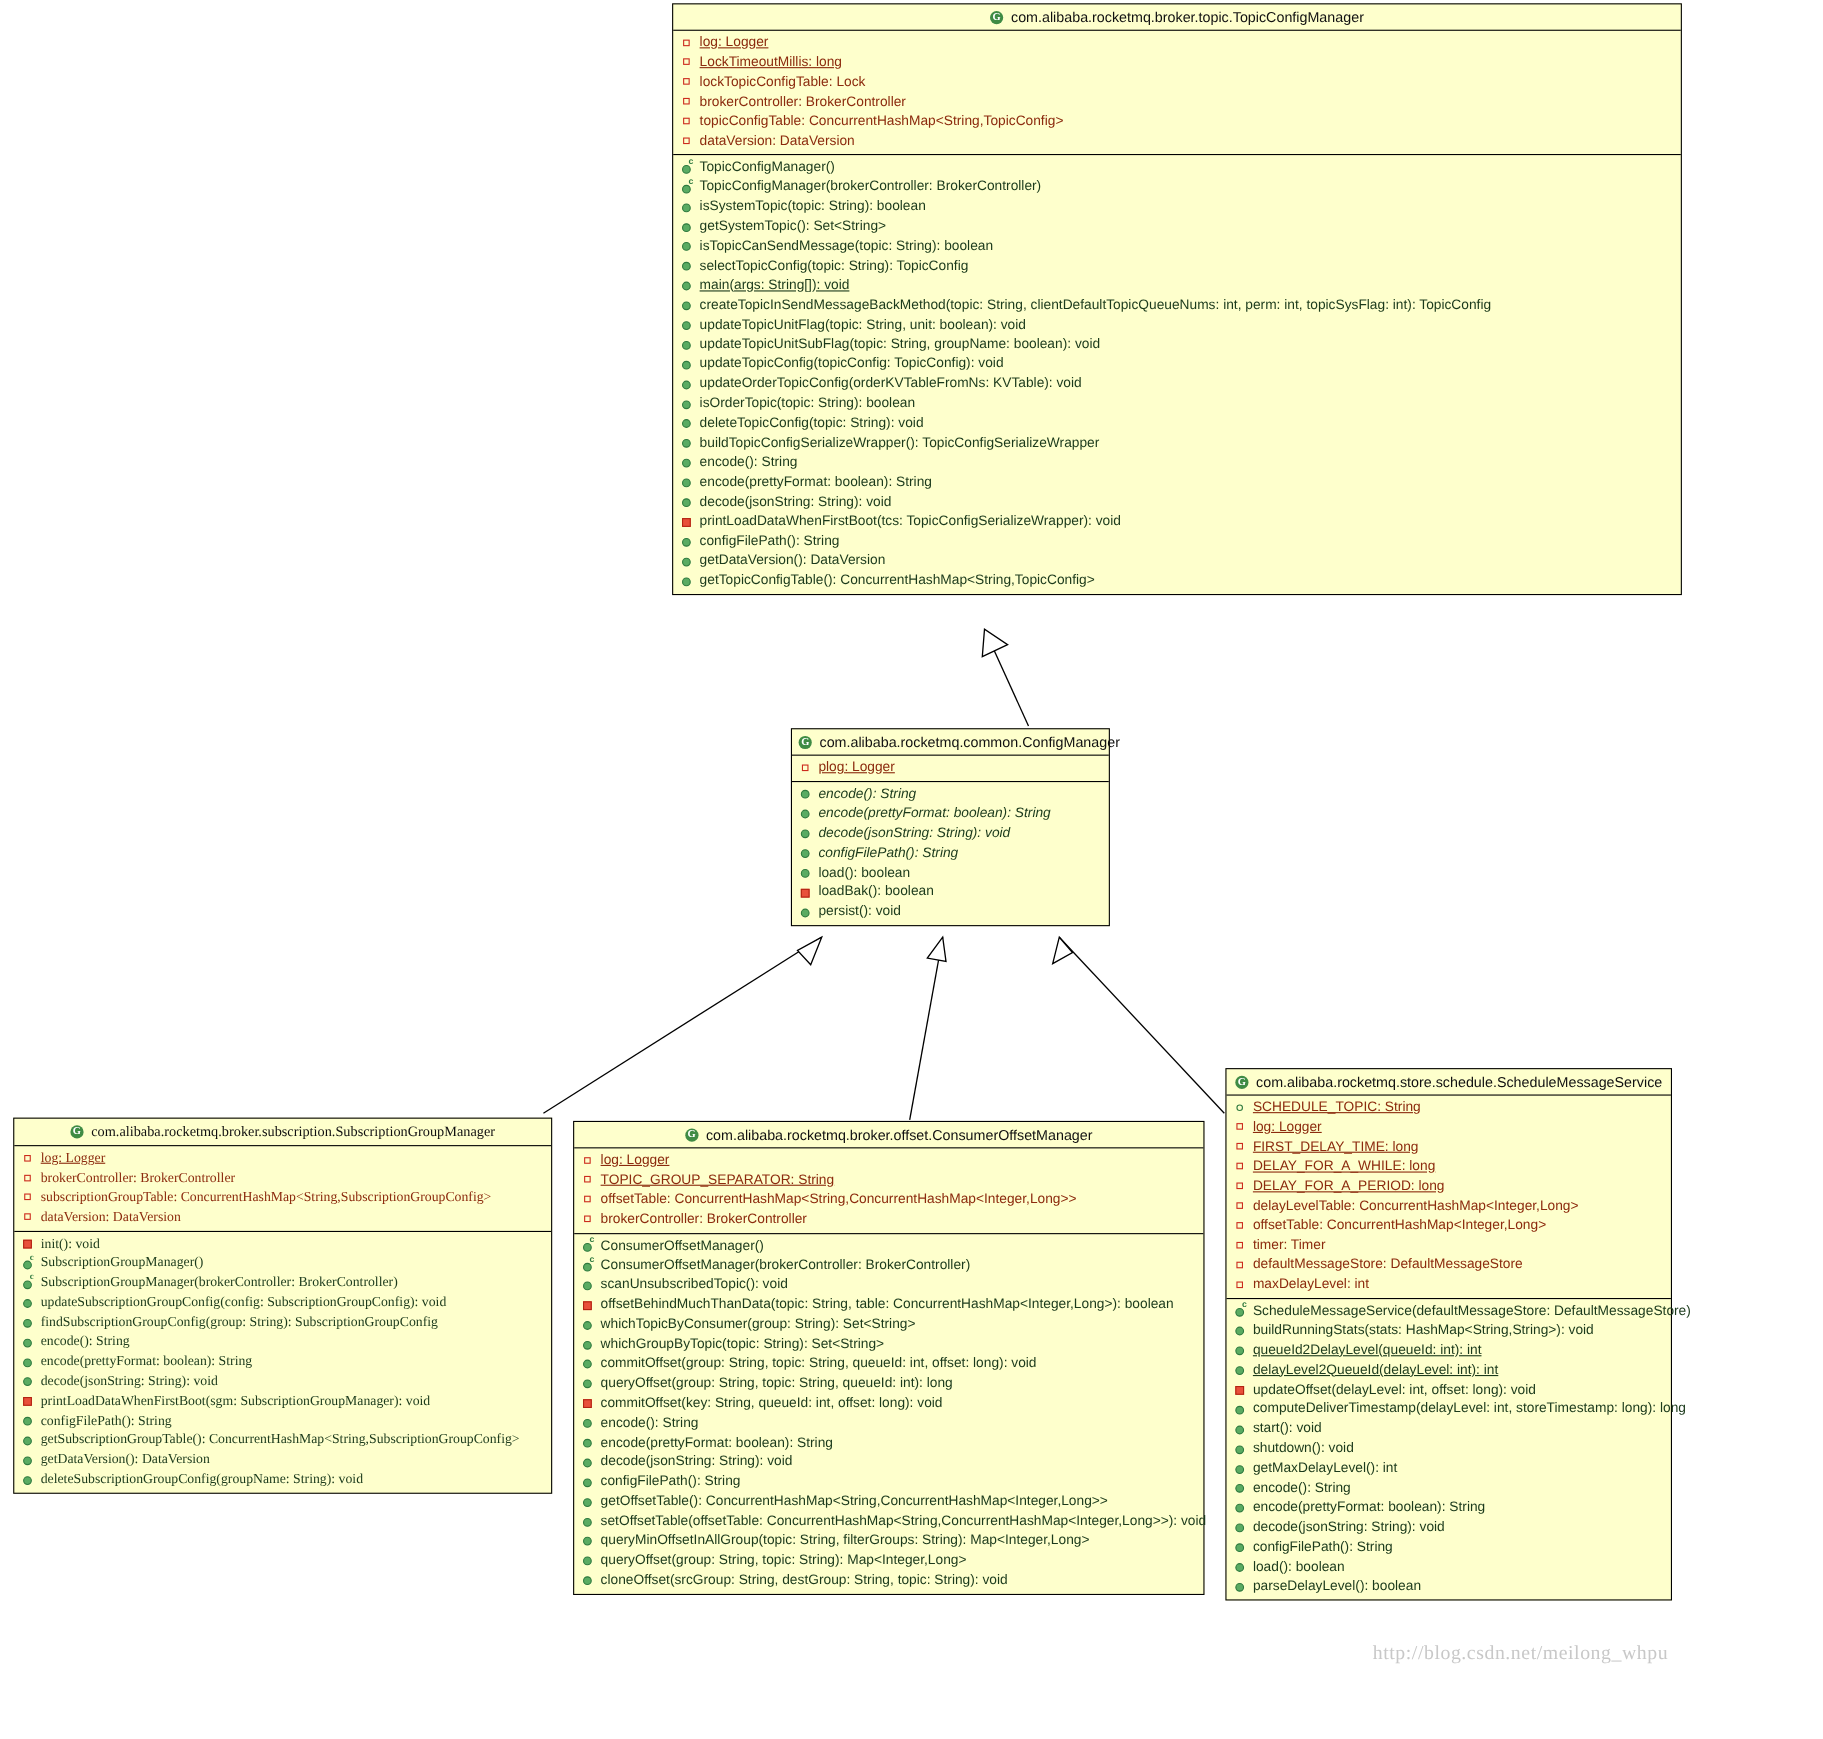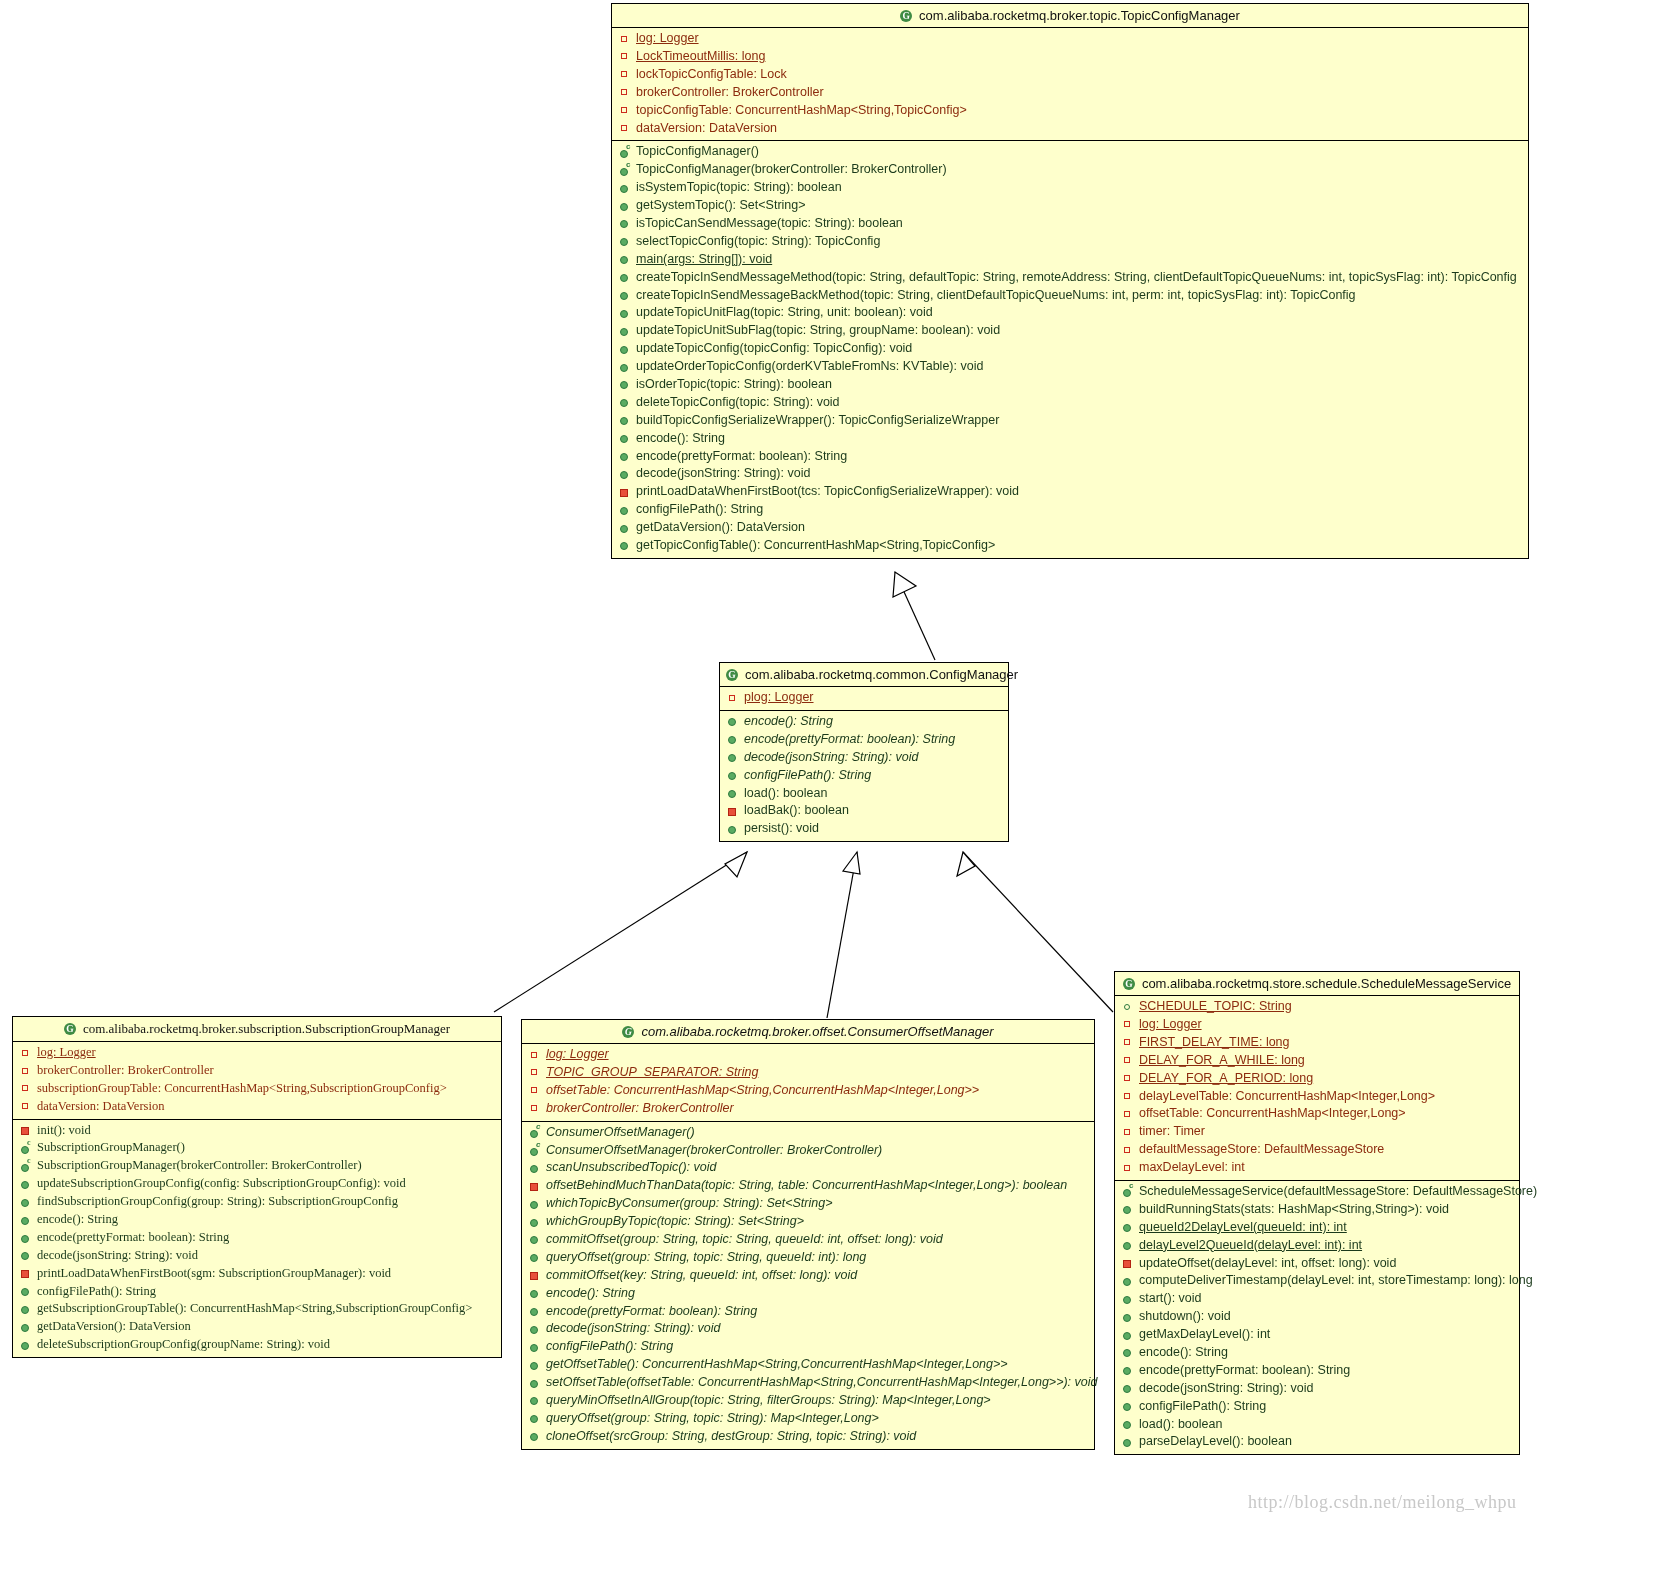--- a/index.html
+++ b/index.html
@@ -216,21 +216,20 @@
         <div class="member field"><span class="ic ic-priv-field"></span><span class="mtext">dataVersion: DataVersion</span></div>
       </div>
     <div class="compartment last">
         <div class="member method"><span class="ic ic-ctor"></span><span class="mtext">TopicConfigManager()</span></div>
         <div class="member method"><span class="ic ic-ctor"></span><span class="mtext">TopicConfigManager(brokerController: BrokerController)</span></div>
         <div class="member method"><span class="ic ic-pub-method"></span><span class="mtext">isSystemTopic(topic: String): boolean</span></div>
         <div class="member method"><span class="ic ic-pub-method"></span><span class="mtext">getSystemTopic(): Set&lt;String&gt;</span></div>
         <div class="member method"><span class="ic ic-pub-method"></span><span class="mtext">isTopicCanSendMessage(topic: String): boolean</span></div>
         <div class="member method"><span class="ic ic-pub-method"></span><span class="mtext">selectTopicConfig(topic: String): TopicConfig</span></div>
         <div class="member method static"><span class="ic ic-pub-method"></span><span class="mtext">main(args: String[]): void</span></div>
-        <div class="member method"><span class="ic ic-pub-method"></span><span class="mtext">createTopicInSendMessageMethod(topic: String, defaultTopic: String, remoteAddress: String, clientDefaultTopicQueueNums: int, topicSysFlag: int): TopicConfig</span></div>
         <div class="member method"><span class="ic ic-pub-method"></span><span class="mtext">createTopicInSendMessageBackMethod(topic: String, clientDefaultTopicQueueNums: int, perm: int, topicSysFlag: int): TopicConfig</span></div>
         <div class="member method"><span class="ic ic-pub-method"></span><span class="mtext">updateTopicUnitFlag(topic: String, unit: boolean): void</span></div>
         <div class="member method"><span class="ic ic-pub-method"></span><span class="mtext">updateTopicUnitSubFlag(topic: String, groupName: boolean): void</span></div>
         <div class="member method"><span class="ic ic-pub-method"></span><span class="mtext">updateTopicConfig(topicConfig: TopicConfig): void</span></div>
         <div class="member method"><span class="ic ic-pub-method"></span><span class="mtext">updateOrderTopicConfig(orderKVTableFromNs: KVTable): void</span></div>
         <div class="member method"><span class="ic ic-pub-method"></span><span class="mtext">isOrderTopic(topic: String): boolean</span></div>
         <div class="member method"><span class="ic ic-pub-method"></span><span class="mtext">deleteTopicConfig(topic: String): void</span></div>
         <div class="member method"><span class="ic ic-pub-method"></span><span class="mtext">buildTopicConfigSerializeWrapper(): TopicConfigSerializeWrapper</span></div>
         <div class="member method"><span class="ic ic-pub-method"></span><span class="mtext">encode(): String</span></div>
         <div class="member method"><span class="ic ic-pub-method"></span><span class="mtext">encode(prettyFormat: boolean): String</span></div>
@@ -280,21 +279,21 @@
         <div class="member method"><span class="ic ic-pub-method"></span><span class="mtext">encode(prettyFormat: boolean): String</span></div>
         <div class="member method"><span class="ic ic-pub-method"></span><span class="mtext">decode(jsonString: String): void</span></div>
         <div class="member method"><span class="ic ic-priv-method"></span><span class="mtext">printLoadDataWhenFirstBoot(sgm: SubscriptionGroupManager): void</span></div>
         <div class="member method"><span class="ic ic-pub-method"></span><span class="mtext">configFilePath(): String</span></div>
         <div class="member method"><span class="ic ic-pub-method"></span><span class="mtext">getSubscriptionGroupTable(): ConcurrentHashMap&lt;String,SubscriptionGroupConfig&gt;</span></div>
         <div class="member method"><span class="ic ic-pub-method"></span><span class="mtext">getDataVersion(): DataVersion</span></div>
         <div class="member method"><span class="ic ic-pub-method"></span><span class="mtext">deleteSubscriptionGroupConfig(groupName: String): void</span></div>
       </div>
   </div>
 
-  <div class="uml-class" id="cls-offset" style="left:521px; top:1019px; width:574px;font-style:italic;">
+  <div class="uml-class" id="cls-offset" style="left:521px; top:1019px; width:574px;">
     <div class="class-title">
       <span class="ic ic-class"></span><span class="titletext">com.alibaba.rocketmq.broker.offset.ConsumerOffsetManager</span>
     </div>
     <div class="compartment">
         <div class="member field static"><span class="ic ic-priv-field"></span><span class="mtext">log: Logger</span></div>
         <div class="member field static"><span class="ic ic-priv-field"></span><span class="mtext">TOPIC_GROUP_SEPARATOR: String</span></div>
         <div class="member field"><span class="ic ic-priv-field"></span><span class="mtext">offsetTable: ConcurrentHashMap&lt;String,ConcurrentHashMap&lt;Integer,Long&gt;&gt;</span></div>
         <div class="member field"><span class="ic ic-priv-field"></span><span class="mtext">brokerController: BrokerController</span></div>
       </div>
     <div class="compartment last">

